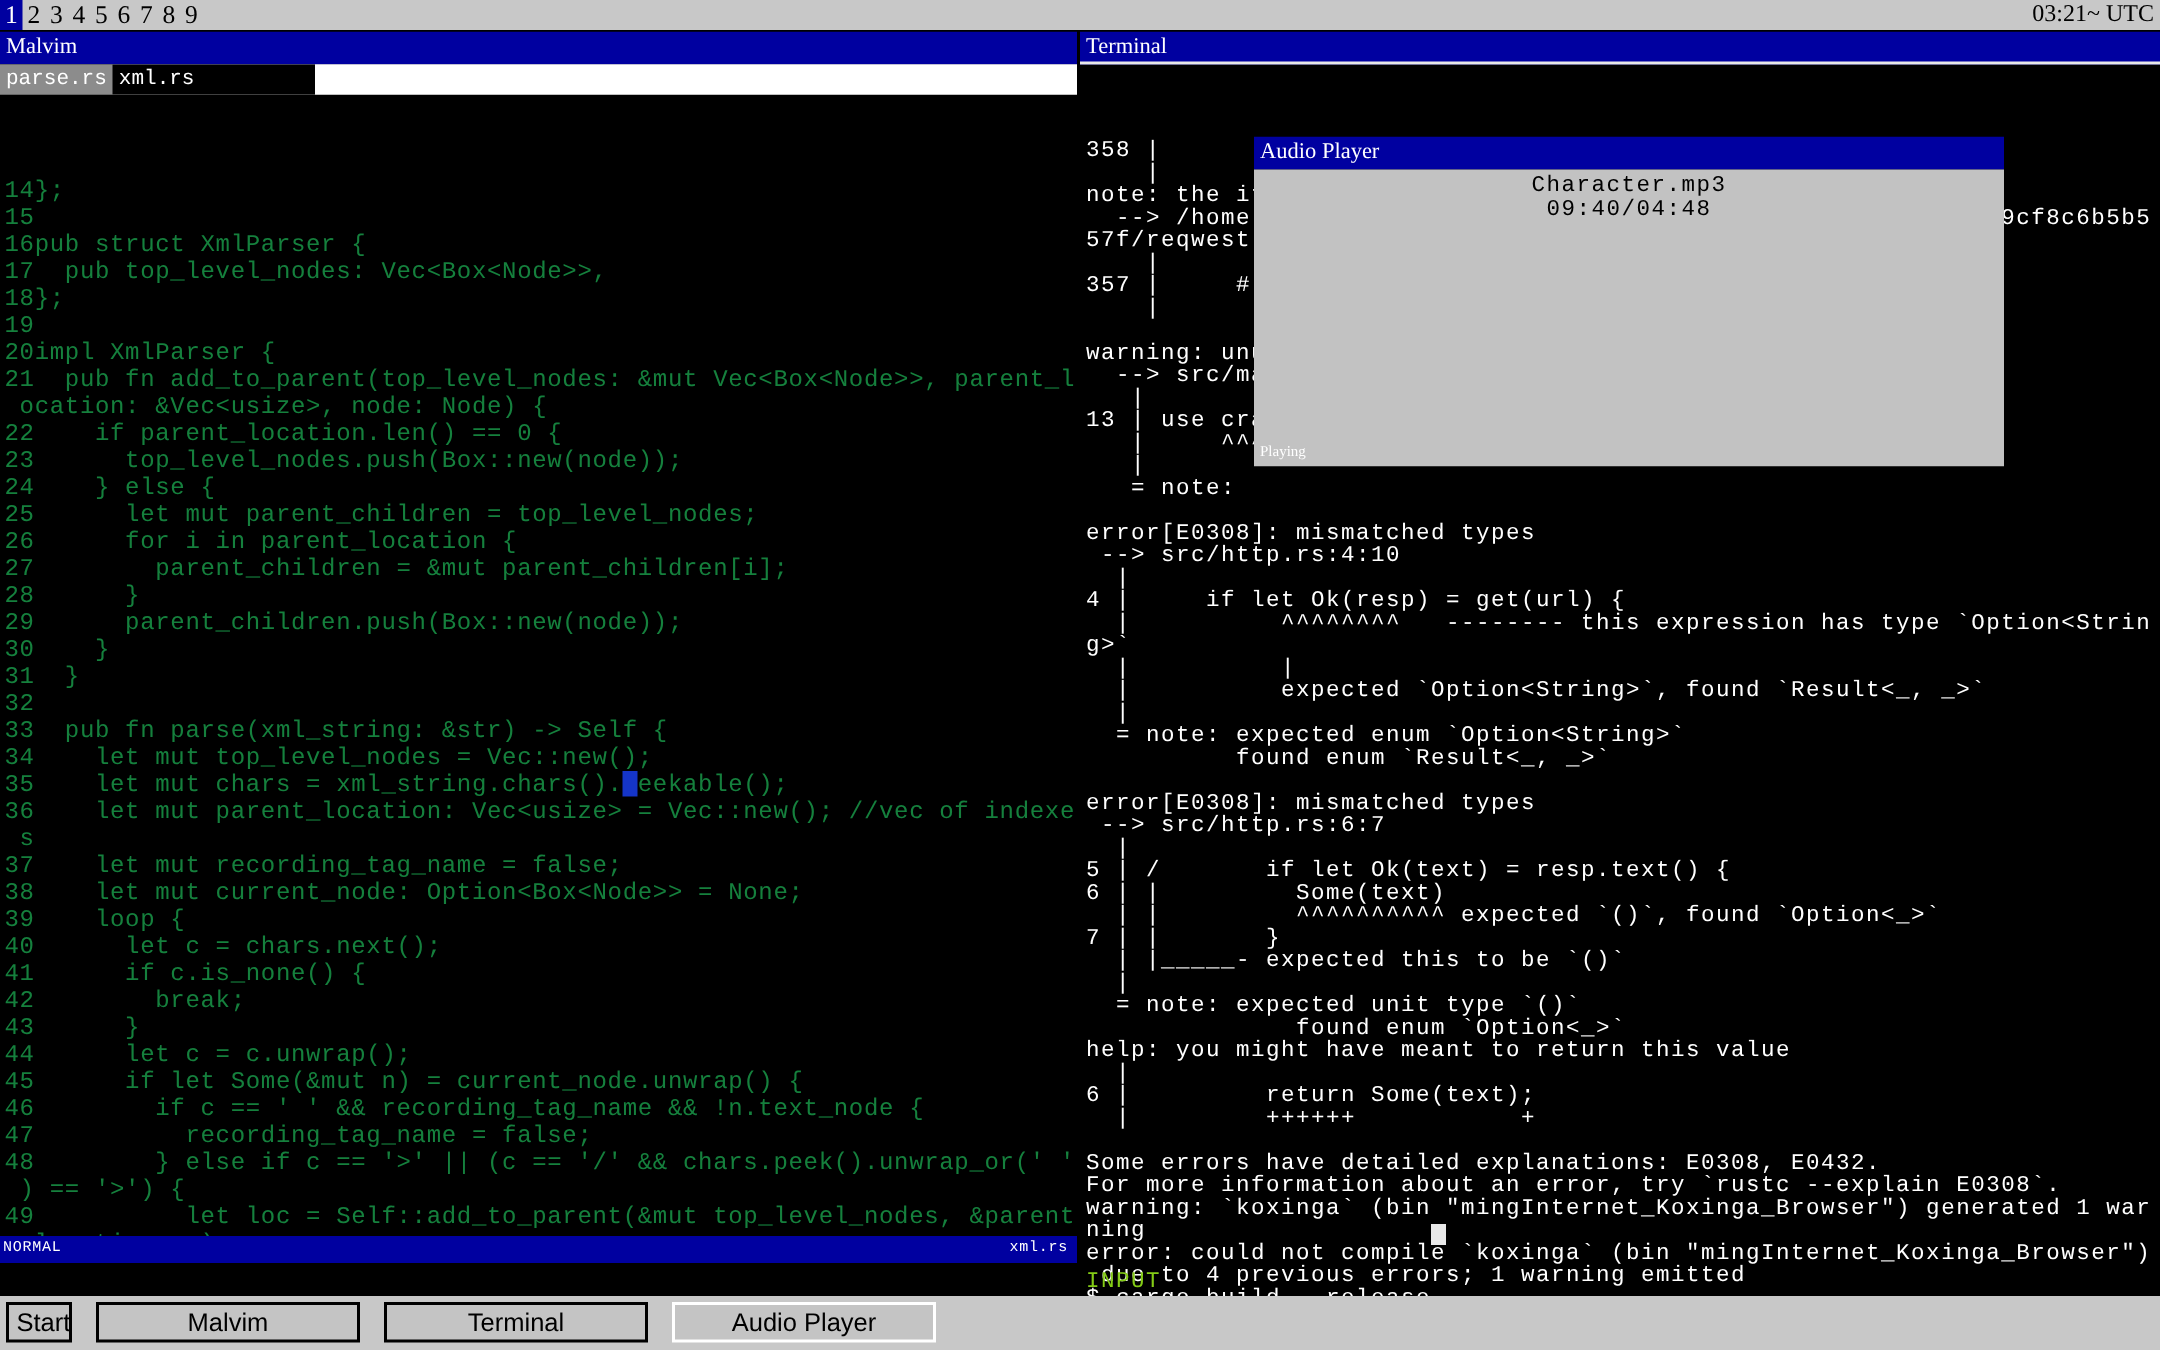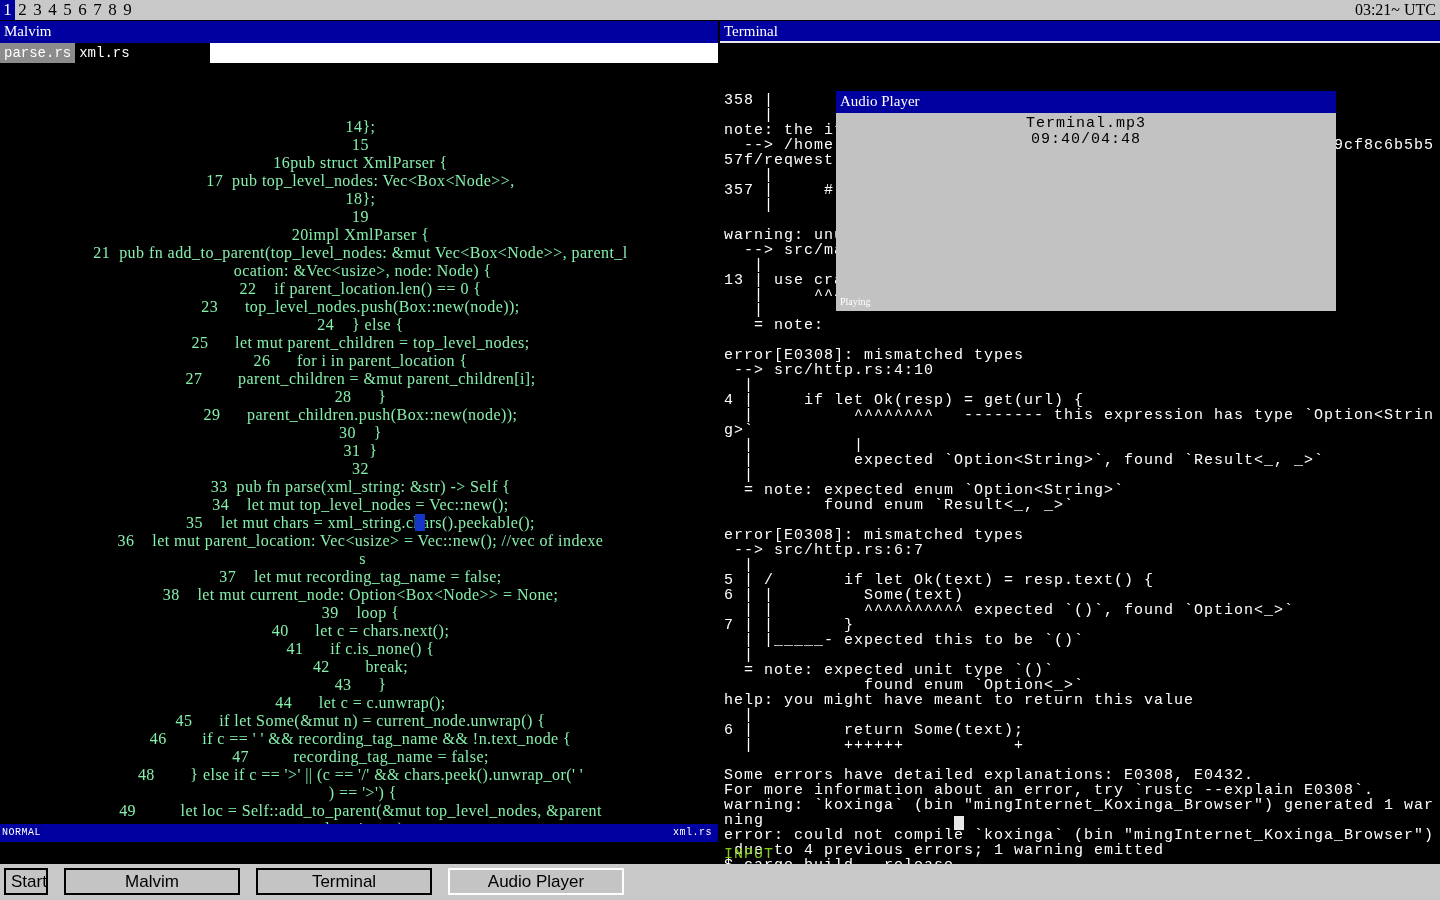--- a/index.html
+++ b/index.html
@@ -17,22 +17,22 @@
   .window { position:absolute; background:#000; overflow:hidden; }
   .titlebar { height:22px; background:#0000a0; color:#fff; font-size:15px; line-height:21px; padding-left:4px; }
 
   
   .malvim { left:0; top:21px; width:718px; height:821px; }
   .tabbar { height:20px; display:flex; background:#fff; }
   .tabstrip { width:210px; background:#000; display:flex; }
   .tab { font-family:"Liberation Mono", monospace; font-size:14px; line-height:20px; color:#fff; padding:0 4px; white-space:pre; }
   .tab.active { background:#8c8c8c; }
   .tabfill { flex:1; background:#fff; }
-  .code { position:relative; padding:1px 0 0 3px; font-family:Liberation Serif, serif;
-          font-size:16px; line-height:18px; letter-spacing:0.45px; color:#86efac; white-space:pre;text-align:center; }
+  .code { position:relative; padding:1px 0 0 3px; font-family:Liberation Mono, monospace;
+          font-size:16px; line-height:18px; letter-spacing:0.45px; color:#15803d; white-space:pre; }
   .crow { height:18px; overflow:hidden; }
   .editor-cursor { position:absolute; left:415px; top:493px; width:10px; height:17px; background:#1535c8; }
   .mstatus { position:absolute; left:0; top:803px; width:718px; height:18px; background:#0000a0;
              color:#fff; font-family:"Liberation Mono", monospace; font-size:10px; line-height:18px;
              letter-spacing:0.5px; display:flex; justify-content:space-between; padding:0 6px 0 2px; }
 
   
   .terminal { left:720px; top:21px; width:720px; height:843px; }
   .terminal .titlebar { border-bottom:2px solid #e8e8e8; }
   .tcontent { padding:5px 0 0 4px; font-family:"Liberation Mono", monospace; font-size:15px;
@@ -110,21 +110,21 @@
   <div class="trow">358 |       pub mod blocking;</div><div class="trow">    |               ^^^^^^^^^</div><div class="trow">note: the item is gated behind the `blocking` feature</div><div class="trow">  --&gt; /home                                                  9cf8c6b5b5</div><div class="trow">57f/reqwest</div><div class="trow">    |</div><div class="trow">357 |     #</div><div class="trow">    |</div><div class="trow"></div><div class="trow">warning: unu</div><div class="trow">  --&gt; src/ma</div><div class="trow">   |</div><div class="trow">13 | use cra</div><div class="trow">   |     ^^^</div><div class="trow">   |</div><div class="trow">   = note: </div><div class="trow"></div><div class="trow">error[E0308]: mismatched types</div><div class="trow"> --&gt; src/http.rs:4:10</div><div class="trow">  |</div><div class="trow">4 |     if let Ok(resp) = get(url) {</div><div class="trow">  |          ^^^^^^^^   -------- this expression has type `Option&lt;Strin</div><div class="trow">g&gt;`</div><div class="trow">  |          |</div><div class="trow">  |          expected `Option&lt;String&gt;`, found `Result&lt;_, _&gt;`</div><div class="trow">  |</div><div class="trow">  = note: expected enum `Option&lt;String&gt;`</div><div class="trow">          found enum `Result&lt;_, _&gt;`</div><div class="trow"></div><div class="trow">error[E0308]: mismatched types</div><div class="trow"> --&gt; src/http.rs:6:7</div><div class="trow">  |</div><div class="trow">5 | /       if let Ok(text) = resp.text() {</div><div class="trow">6 | |         Some(text)</div><div class="trow">  | |         ^^^^^^^^^^ expected `()`, found `Option&lt;_&gt;`</div><div class="trow">7 | |       }</div><div class="trow">  | |_____- expected this to be `()`</div><div class="trow">  |</div><div class="trow">  = note: expected unit type `()`</div><div class="trow">              found enum `Option&lt;_&gt;`</div><div class="trow">help: you might have meant to return this value</div><div class="trow">  |</div><div class="trow">6 |         return Some(text);</div><div class="trow">  |         ++++++           +</div><div class="trow"></div><div class="trow">Some errors have detailed explanations: E0308, E0432.</div><div class="trow">For more information about an error, try `rustc --explain E0308`.</div><div class="trow">warning: `koxinga` (bin "mingInternet_Koxinga_Browser") generated 1 war</div><div class="trow">ning</div><div class="trow">error: could not compile `koxinga` (bin "mingInternet_Koxinga_Browser")</div><div class="trow"> due to 4 previous errors; 1 warning emitted</div><div class="trow">$ cargo build --release</div></div>
   <div class="terminal-cursor"></div>
   <div class="tmode">INPUT</div>
 </div>
 
 <div class="window player">
   <div class="titlebar">
     <span>Audio Player</span>
   </div>
   <div class="pbody">
-    <div>Terminal.mp3</div>
+    <div>Character.mp3</div>
     <div>09:40/04:48</div>
     <div class="pstatus">Playing</div>
   </div>
 </div>
 
 <div class="taskbar">
   <button class="tbtn startbtn">Start</button>
 
 <button class="tbtn taskbtn">Malvim</button>
     <button class="tbtn taskbtn">Terminal</button>

